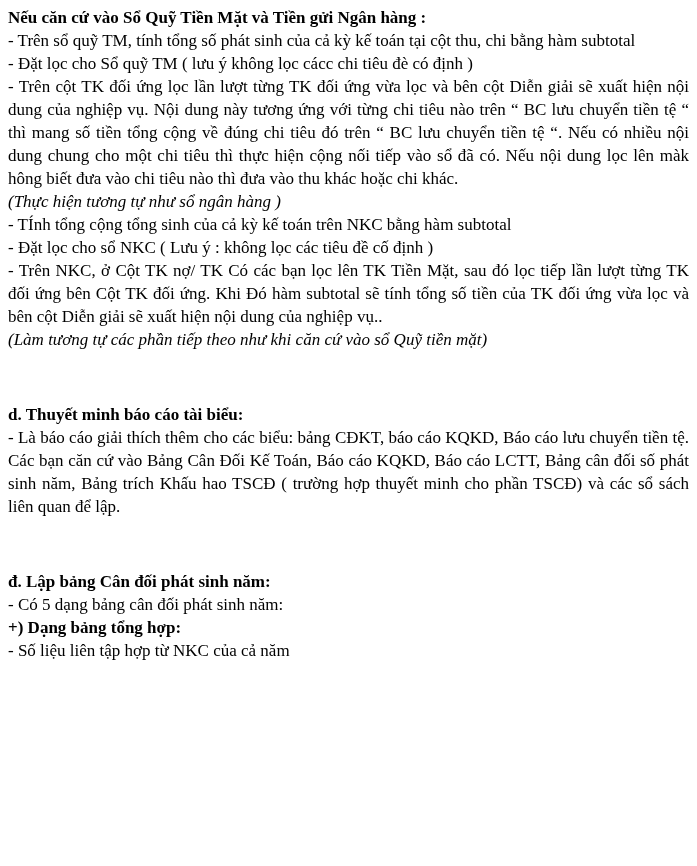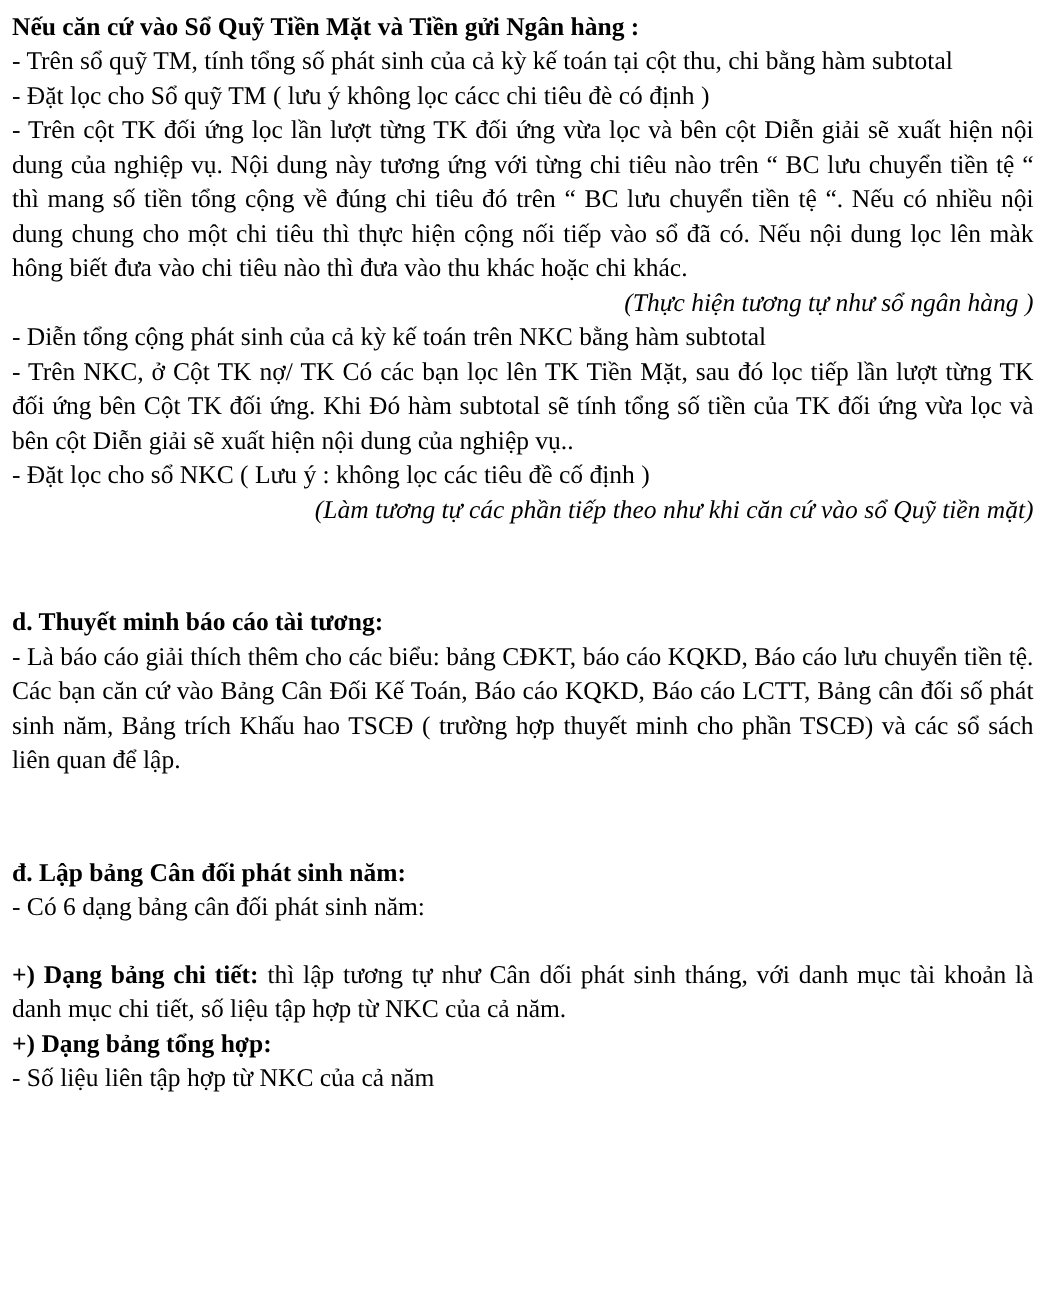--- a/index.html
+++ b/index.html
@@ -26,47 +26,46 @@
   }
   .body-par {
     text-align: justify;
   }
   .heading {
     font-weight: bold;
     text-align: left;
   }
   .italic-note {
     font-style: italic;
-    text-align: right;
+    text-align: left;
   }
   .lead-bold {
     font-weight: bold;
   }
   .gap-sm { margin-top: 22px !important; }
   .gap-lg { margin-top: 52px !important; }
 </style>
 </head>
 <body>
 
 <div class="page">
 
   <p class="heading">Nếu căn cứ vào Sổ Quỹ Tiền Mặt và Tiền gửi Ngân hàng :</p>
   <p class="body-par">- Trên sổ quỹ TM, tính tổng số phát sinh của cả kỳ kế toán tại cột thu, chi bằng hàm subtotal</p>
   <p class="body-par">- Đặt lọc cho Sổ quỹ TM ( lưu ý không lọc cácc chi tiêu đè có định )</p>
   <p class="body-par">- Trên cột TK đối ứng lọc lần lượt từng TK đối ứng vừa lọc và bên cột Diễn giải sẽ xuất hiện nội dung của nghiệp vụ. Nội dung này tương ứng với từng chi tiêu nào trên “ BC lưu chuyển tiền tệ “ thì mang số tiền tổng cộng về đúng chi tiêu đó trên “ BC lưu chuyển tiền tệ “. Nếu có nhiều nội dung chung cho một chi tiêu thì thực hiện cộng nối tiếp vào sổ đã có. Nếu nội dung lọc lên màk hông biết đưa vào chi tiêu nào thì đưa vào thu khác hoặc chi khác.</p>
   <p class="italic-note">(Thực hiện tương tự như sổ ngân hàng )</p>
 
-  <p class="body-par">- Diễn tổng cộng phát sinh của cả kỳ kế toán trên NKC bằng hàm subtotal</p>
+  <p class="body-par">- TÍnh tổng cộng tổng sinh của cả kỳ kế toán trên NKC bằng hàm subtotal</p>
+  <p class="body-par">- Đặt lọc cho sổ NKC ( Lưu ý : không lọc các tiêu đề cố định )</p>
   <p class="body-par">- Trên NKC, ở Cột TK nợ/ TK Có các bạn lọc lên TK Tiền Mặt, sau đó lọc tiếp lần lượt từng TK đối ứng bên Cột TK đối ứng. Khi Đó hàm subtotal sẽ tính tổng số tiền của TK đối ứng vừa lọc và bên cột Diễn giải sẽ xuất hiện nội dung của nghiệp vụ..</p>
-  <p class="body-par">- Đặt lọc cho sổ NKC ( Lưu ý : không lọc các tiêu đề cố định )</p>
   <p class="italic-note">(Làm tương tự các phần tiếp theo như khi căn cứ vào sổ Quỹ tiền mặt)</p>
 
-  <p class="heading gap-lg">d. Thuyết minh báo cáo tài tương:</p>
+  <p class="heading gap-lg">d. Thuyết minh báo cáo tài biểu:</p>
   <p class="body-par">- Là báo cáo giải thích thêm cho các biểu: bảng CĐKT, báo cáo KQKD, Báo cáo lưu chuyển tiền tệ. Các bạn căn cứ vào Bảng Cân Đối Kế Toán, Báo cáo KQKD, Báo cáo LCTT, Bảng cân đối số phát sinh năm, Bảng trích Khấu hao TSCĐ ( trường hợp thuyết minh cho phần TSCĐ) và các sổ sách liên quan để lập.</p>
 
   <p class="heading gap-lg">đ. Lập bảng Cân đối phát sinh năm:</p>
-  <p class="body-par">- Có 6 dạng bảng cân đối phát sinh năm:</p>
+  <p class="body-par">- Có 5 dạng bảng cân đối phát sinh năm:</p>
 
-  <p class="body-par gap-sm"><span class="lead-bold">+) Dạng bảng chi tiết:</span><span> thì lập tương tự như Cân dối phát sinh tháng, với danh mục tài khoản là danh mục chi tiết, số liệu tập hợp từ NKC của cả năm.</span></p>
   <p class="heading">+) Dạng bảng tổng hợp:</p>
   <p class="body-par">- Số liệu liên tập hợp từ NKC của cả năm</p>
 
 </div>
 
 </body></html>

